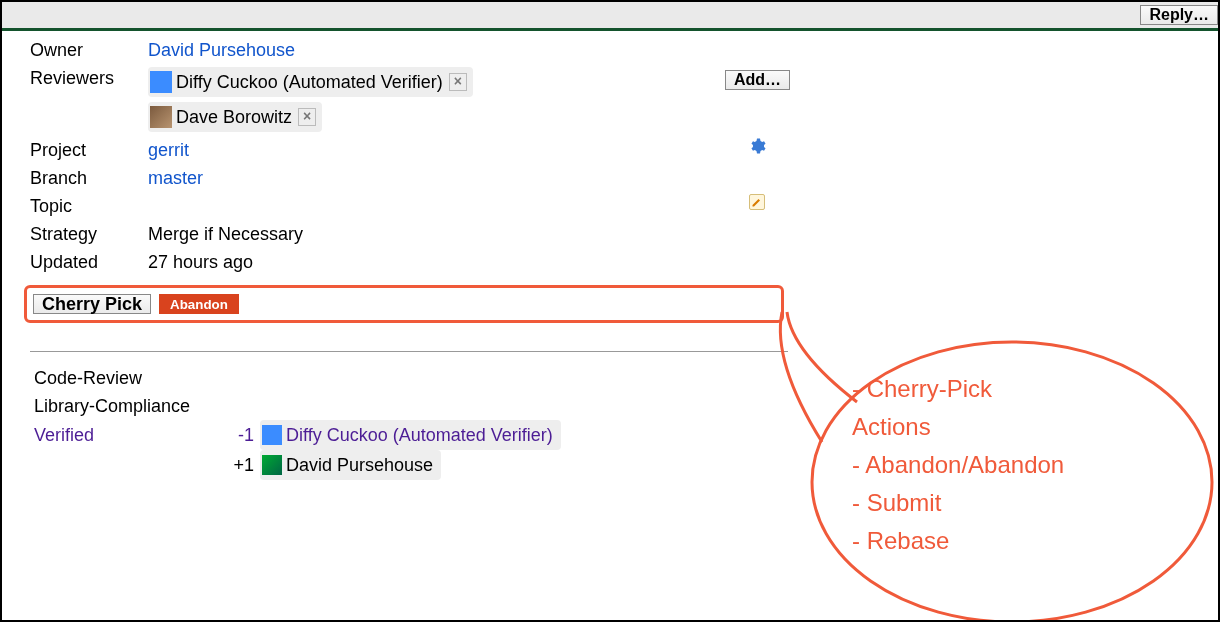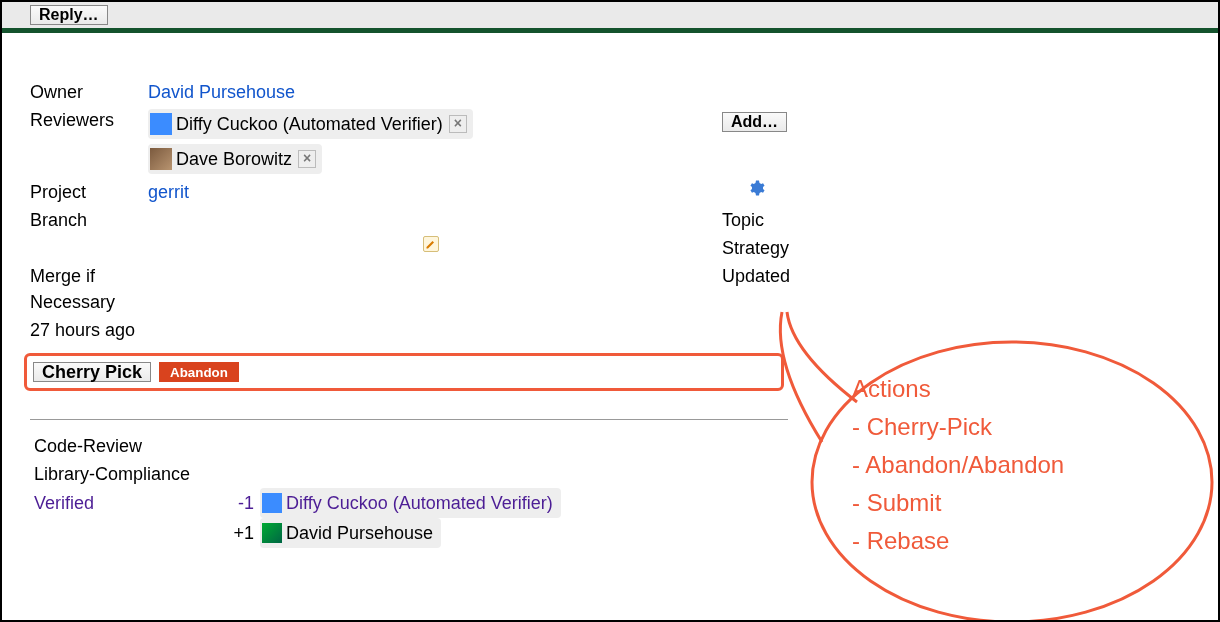--- a/index.html
+++ b/index.html
@@ -1,20 +1,20 @@
 <!DOCTYPE html>
 <html><head>
 <meta charset="utf-8">
 <style>
   html,body{margin:0;padding:0;font-family:"Helvetica Neue",Helvetica,Arial,sans-serif;font-size:18px;color:#000;}
   .canvas{position:relative;width:1220px;height:622px;border:2px solid #000;box-sizing:border-box;background:#fff;overflow:hidden;}
-  .topbar{height:26px;background:#eaeaea;border-bottom:5px solid #14532d;padding-left:28px;display:flex;align-items:center;}
+  .topbar{height:26px;background:#eaeaea;border-bottom:3px solid #14532d;padding-left:28px;display:flex;align-items:center;justify-content:flex-end;}
   .btn{font:inherit;font-weight:700;background:linear-gradient(#fafafa,#eaeaea);border:1px solid #888;padding:0 8px;height:20px;line-height:18px;cursor:pointer;white-space:nowrap;}
   .btn.small{font-size:16px;}
-  .content{padding:6px 28px 0 28px;display:grid;grid-template-columns:110px 1fr auto;column-gap:8px;row-gap:2px;align-items:start;width:760px;margin-top:40px;}
+  .content{padding:6px 28px 0 28px;display:grid;grid-template-columns:110px 1fr auto;column-gap:8px;row-gap:2px;align-items:start;width:760px;}
   .label{color:#000;line-height:26px;}
   .value{line-height:26px;}
   .link{color:#1155cc;text-decoration:none;line-height:26px;}
   .chip{display:inline-flex;align-items:center;background:#eee;border-radius:4px;padding:2px 6px 2px 2px;margin:2px 6px 2px 0;}
   .chip .avatar{width:22px;height:22px;display:inline-block;margin-right:4px;}
   .avatar.blue{background:#3b8cff;}
   .avatar.photo{background:linear-gradient(135deg,#7b5a3e,#b89470);}
   .avatar.green{background:linear-gradient(135deg,#0a3,#064);}
   .chip .remove{margin-left:6px;color:#777;font-weight:700;border:1px solid #bbb;width:16px;height:16px;line-height:14px;text-align:center;font-size:14px;cursor:pointer;}
   .icon-gear{color:#3a7bd5;}
@@ -65,20 +65,21 @@
     <div class="value"><a class="link" href="#">gerrit</a></div>
     <div style="text-align:center;">
       <span class="icon-gear" title="settings">
         <svg width="18" height="18" viewBox="0 0 24 24" fill="#3a7bd5">
             <path d="M12 8a4 4 0 100 8 4 4 0 000-8zm9.4 4a7.4 7.4 0 00-.1-1.3l2.1-1.6-2-3.5-2.5 1a7.5 7.5 0 00-2.2-1.3L16 2h-4l-.7 3.3a7.5 7.5 0 00-2.2 1.3l-2.5-1-2 3.5 2.1 1.6A7.4 7.4 0 006.6 12c0 .4 0 .9.1 1.3l-2.1 1.6 2 3.5 2.5-1c.7.5 1.4 1 2.2 1.3L12 22h4l.7-3.3c.8-.3 1.5-.8 2.2-1.3l2.5 1 2-3.5-2.1-1.6c.1-.4.1-.9.1-1.3z"></path>
           </svg>
       </span>
     </div>
 
     <div class="label">Branch</div>
+    <div class="value"><a class="link" href="#">master</a></div>
     <div></div>
 
     <div class="label">Topic</div>
     <div class="value"></div>
     <div style="text-align:center;">
       <span class="icon-edit" title="edit topic">
         <svg width="18" height="18" viewBox="0 0 24 24">
             <rect x="2" y="2" width="20" height="20" rx="2" fill="#fff6dc" stroke="#c8a951"></rect>
             <path d="M6 16l8-8 2 2-8 8H6v-2z" fill="#d97b00"></path>
           </svg>
@@ -129,20 +130,20 @@
   </div>
 
   <div class="callout">
     <svg width="470" height="330">
       <ellipse cx="250" cy="180" rx="200" ry="140" fill="none" stroke="#f05a3a" stroke-width="3"></ellipse>
       <path d="M60 140 Q10 60 20 10" fill="none" stroke="#f05a3a" stroke-width="3"></path>
       <path d="M95 100 Q30 50 25 10" fill="none" stroke="#f05a3a" stroke-width="3"></path>
     </svg>
   </div>
   <div class="callout-text">
+    <div>- Cherry-Pick</div>
     <div>Actions</div>
-    <div>- Cherry-Pick</div>
     <div>- Abandon/Abandon</div>
     <div>- Submit</div>
     <div>- Rebase</div>
   </div>
 
 </div>
 
 </body></html>

